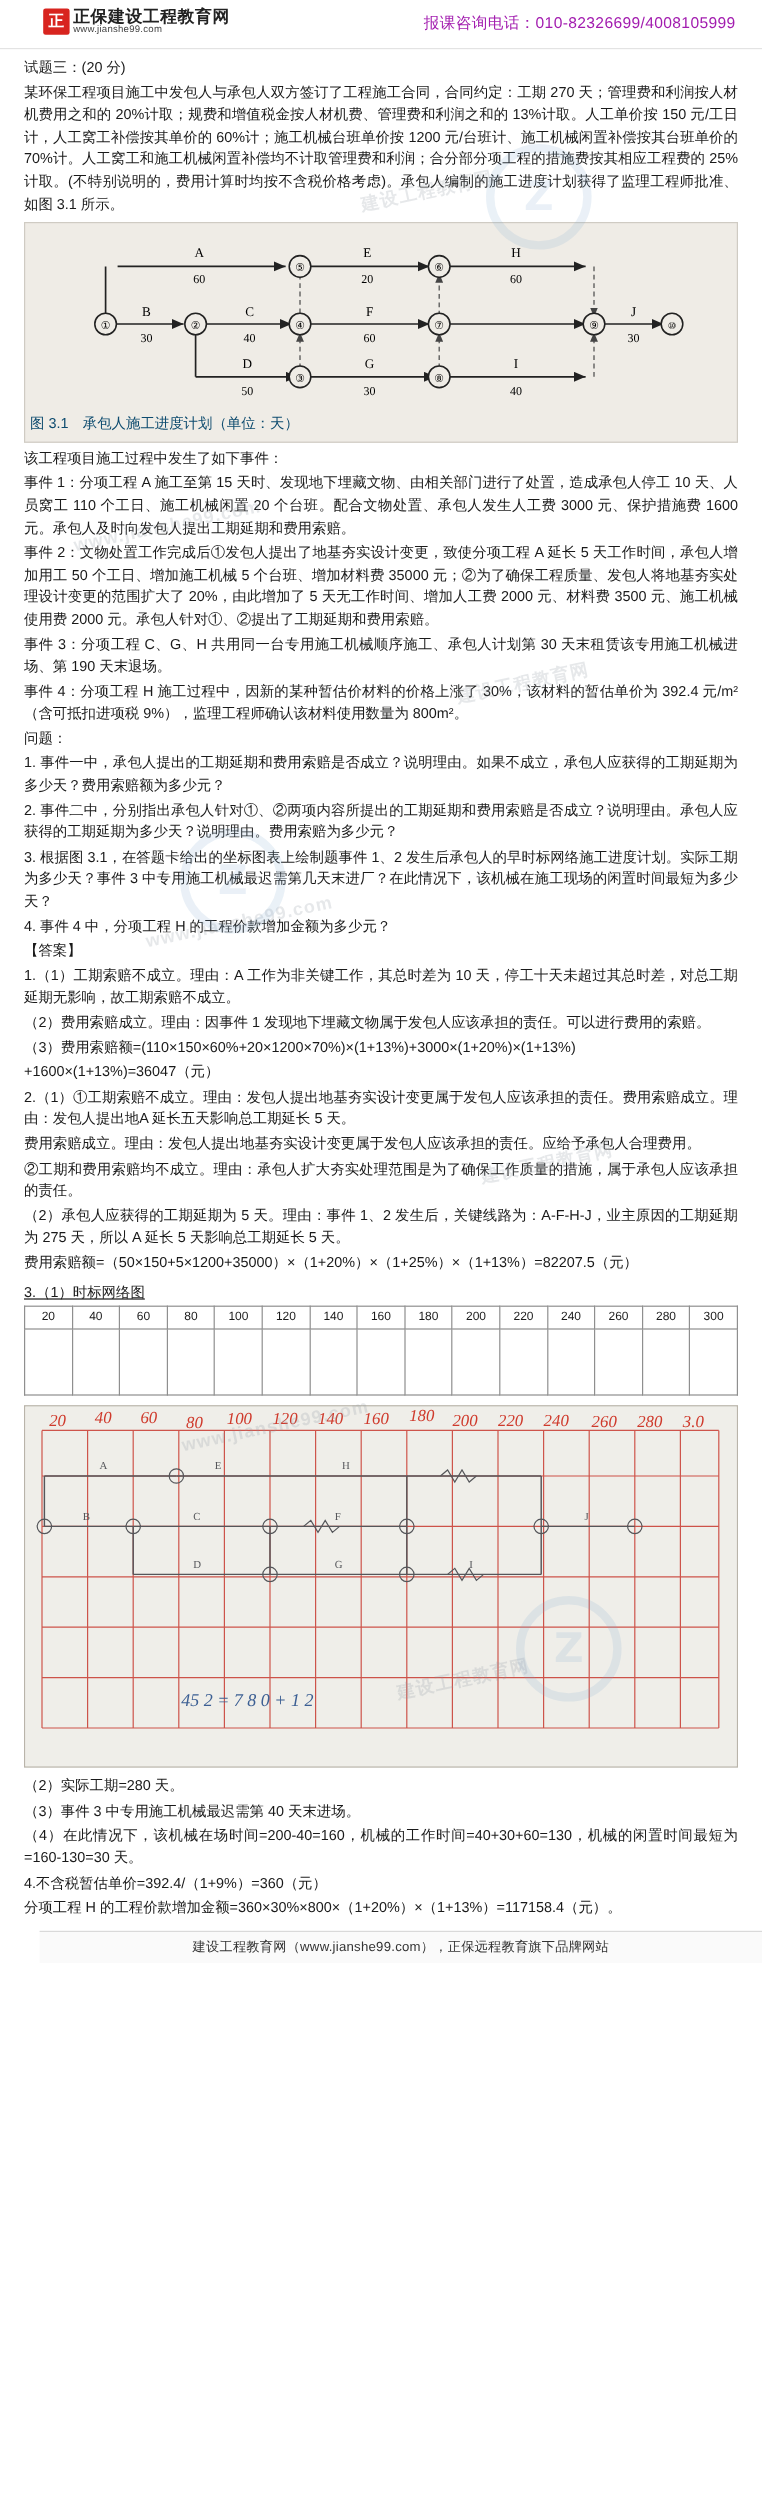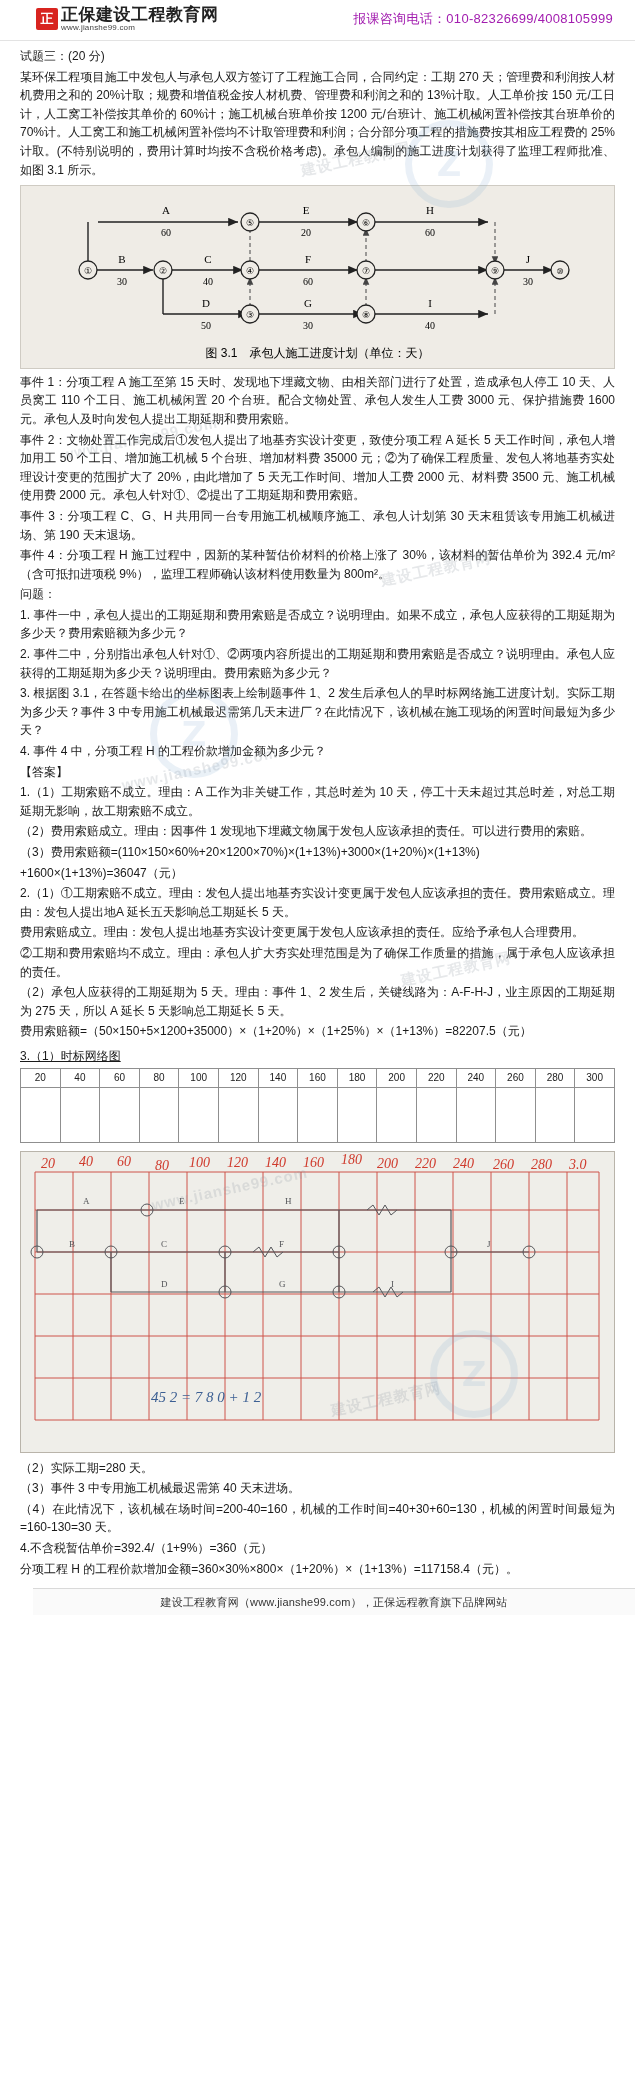--- a/index.html
+++ b/index.html
@@ -20,40 +20,40 @@
   }
   .logo{
     position:absolute;left:36px;top:6px;display:flex;align-items:center;
   }
   .logo-mark{
     width:22px;height:22px;background:#d8241f;color:#fff;border-radius:2px;
     font-size:13px;font-weight:bold;display:flex;align-items:center;justify-content:center;
     font-family:"DejaVu Sans",sans-serif;
   }
   .logo-text{margin-left:3px;line-height:1.05;}
-  .logo-cn{font-size:17px;font-weight:bold;color:#222;letter-spacing:.5px;}
+  .logo-cn{font-size:14px;font-weight:bold;color:#222;letter-spacing:.5px;}
   .logo-en{font-size:8px;color:#444;letter-spacing:.2px;}
   .hotline{
     position:absolute;right:22px;top:10px;font-size:13px;color:#a21caf;
     letter-spacing:.3px;
   }
 
   
   .content{padding:6px 20px 0 20px;line-height:1.55;}
   p{margin:0 0 2px 0;text-align:justify;}
   .q{margin-top:2px;}
 
   
   .figure-wrap{
     margin:6px 0 4px 0;border:1px solid #cfcbc3;background:#efece6;
     padding:6px 4px 2px 4px;position:relative;
   }
   .net-svg{display:block;margin:0 auto;}
   .fig-cap{
-    text-align:center;font-size:12px;margin:2px 0 3px 0;color:#000000;
+    font-size:12px;margin:2px 0 3px 0;color:#0c4a6e;
   }
 
   
   .grid-title{margin:6px 0 2px 0;text-decoration:underline;}
   table.grid{
     border-collapse:collapse;width:100%;table-layout:fixed;
     font-size:10px;
   }
   table.grid td{
     border:1px solid #8f8f8f;height:18px;text-align:center;vertical-align:middle;
@@ -185,20 +185,21 @@
         <text x="148" y="115" font-size="11" text-anchor="middle" font-family="Liberation Serif, serif">D</text>
         <text x="148" y="137" font-size="10" text-anchor="middle" font-family="Liberation Serif, serif">50</text>
         <text x="250" y="115" font-size="11" text-anchor="middle" font-family="Liberation Serif, serif">G</text>
         <text x="250" y="137" font-size="10" text-anchor="middle" font-family="Liberation Serif, serif">30</text>
         <text x="372" y="115" font-size="11" text-anchor="middle" font-family="Liberation Serif, serif">I</text>
         <text x="372" y="137" font-size="10" text-anchor="middle" font-family="Liberation Serif, serif">40</text>
       </svg>
       <div class="fig-cap">图 3.1　承包人施工进度计划（单位：天）</div>
     </div>
 
+    <p>该工程项目施工过程中发生了如下事件：</p>
     <p>事件 1：分项工程 A 施工至第 15 天时、发现地下埋藏文物、由相关部门进行了处置，造成承包人停工 10 天、人员窝工 110 个工日、施工机械闲置 20 个台班。配合文物处置、承包人发生人工费 3000 元、保护措施费 1600 元。承包人及时向发包人提出工期延期和费用索赔。</p>
     <p>事件 2：文物处置工作完成后①发包人提出了地基夯实设计变更，致使分项工程 A 延长 5 天工作时间，承包人增加用工 50 个工日、增加施工机械 5 个台班、增加材料费 35000 元；②为了确保工程质量、发包人将地基夯实处理设计变更的范围扩大了 20%，由此增加了 5 天无工作时间、增加人工费 2000 元、材料费 3500 元、施工机械使用费 2000 元。承包人针对①、②提出了工期延期和费用索赔。</p>
     <p>事件 3：分项工程 C、G、H 共用同一台专用施工机械顺序施工、承包人计划第 30 天末租赁该专用施工机械进场、第 190 天末退场。</p>
     <p>事件 4：分项工程 H 施工过程中，因新的某种暂估价材料的价格上涨了 30%，该材料的暂估单价为 392.4 元/m²（含可抵扣进项税 9%），监理工程师确认该材料使用数量为 800m²。</p>
 
     <p class="q">问题：</p>
     <p class="q">1. 事件一中，承包人提出的工期延期和费用索赔是否成立？说明理由。如果不成立，承包人应获得的工期延期为多少天？费用索赔额为多少元？</p>
     <p class="q">2. 事件二中，分别指出承包人针对①、②两项内容所提出的工期延期和费用索赔是否成立？说明理由。承包人应获得的工期延期为多少天？说明理由。费用索赔为多少元？</p>
     <p class="q">3. 根据图 3.1，在答题卡给出的坐标图表上绘制题事件 1、2 发生后承包人的早时标网络施工进度计划。实际工期为多少天？事件 3 中专用施工机械最迟需第几天末进厂？在此情况下，该机械在施工现场的闲置时间最短为多少天？</p>
     <p class="q">4. 事件 4 中，分项工程 H 的工程价款增加金额为多少元？</p>

